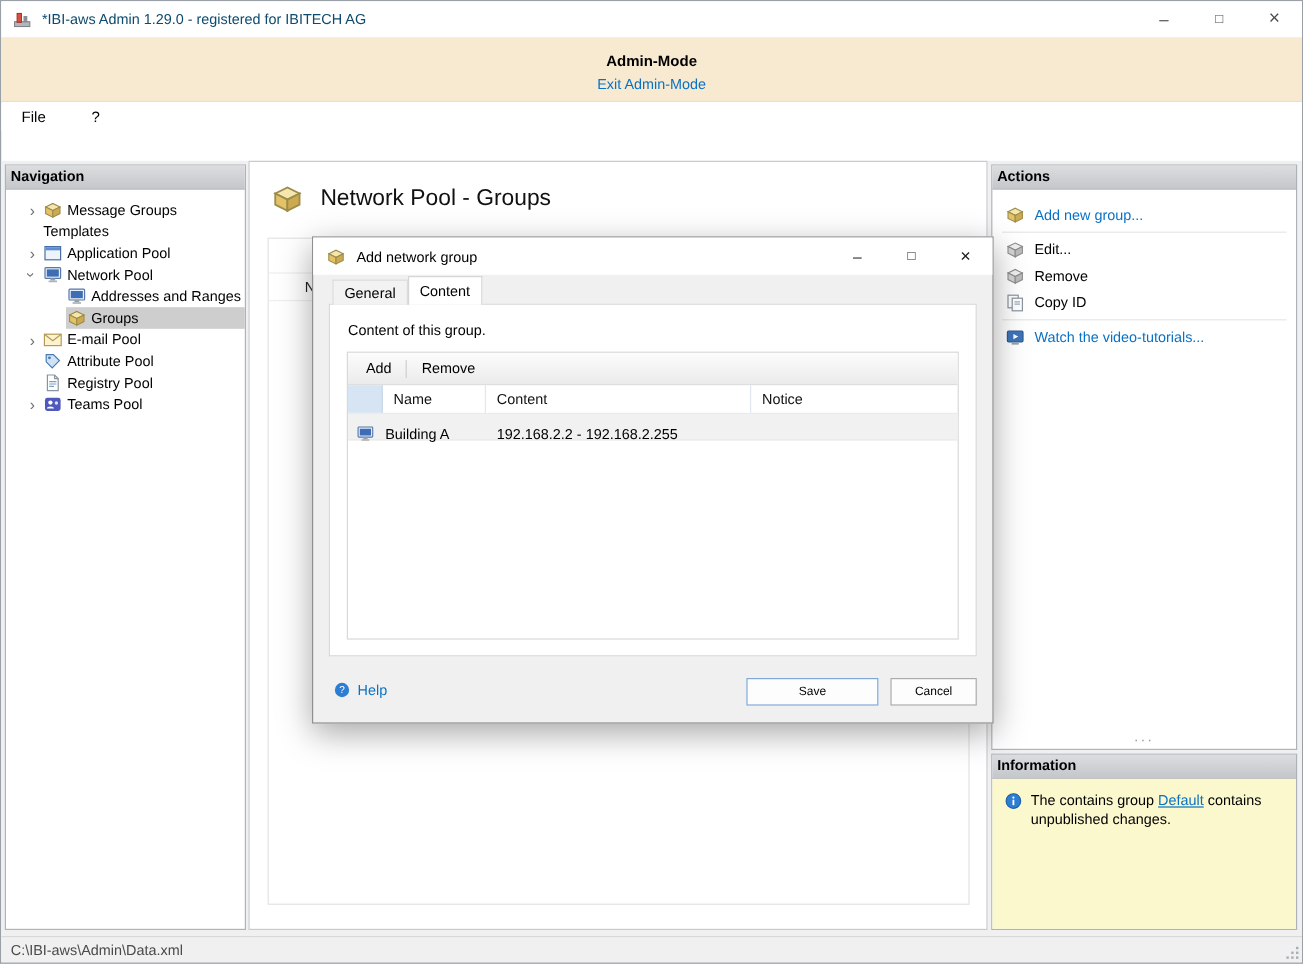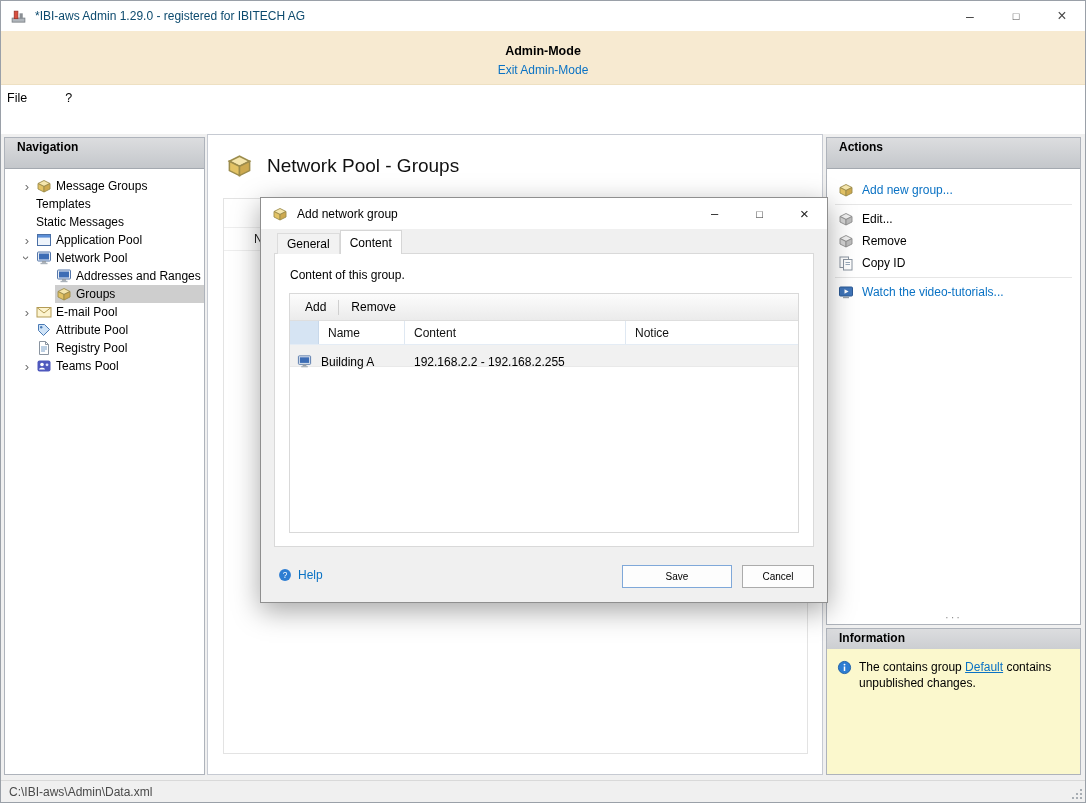--- a/index.html
+++ b/index.html
@@ -23,33 +23,33 @@
   .win-btn.close { font-size:16px; }
 
   
   .banner { position:absolute; left:0; top:30px; right:0; height:54px; background:#f7ead1;
     text-align:center; border-bottom:1px solid #eee0c2; }
   .banner-title { font-weight:bold; font-size:12.5px; padding-top:13px; }
   .banner-link { display:inline-block; margin-top:5px; color:#0a72c4; font-size:12px; text-decoration:none; cursor:pointer; }
 
   
   .menubar { position:absolute; left:0; top:85px; right:0; height:23px; background:#fff;
-    display:flex; align-items:center; padding-left:6px; gap:38px; }
+    display:flex; align-items:center; padding-left:17px; gap:38px; }
   .menu-item { font-size:12.5px; }
   .toolbar { position:absolute; left:0; top:108px; right:0; height:25px; background:#fff;
     border-bottom:1px solid #d6d6d6; display:flex; align-items:center; padding-left:12px; gap:20px; }
   .tool-btn { display:flex; align-items:center; gap:5px; font-size:12px; }
   .tool-btn svg { width:17px; height:15px; }
   .tool-btn.disabled span { color:#9a9a9a; }
 
   
   .main { position:absolute; left:0; top:133px; right:0; bottom:22px; background:#f0f0f0; }
   .panel { position:absolute; background:#fff; border:1px solid #aeb3bb; }
-  .panel-header { height:31px; line-height:19px; background:linear-gradient(#dcdddf,#c4c7cb);
-    border-bottom:1px solid #a4a9b0; font-weight:bold; font-size:12px; padding-left:12px; }
+  .panel-header { height:20px; line-height:19px; background:linear-gradient(#dcdddf,#c4c7cb);
+    border-bottom:1px solid #a4a9b0; font-weight:bold; font-size:12px; padding-left:4px; }
 
   
   .nav-panel { left:3px; top:3px; width:201px; bottom:5px; }
   .nav-items { padding-top:8px; }
   .nav-item { height:18px; display:flex; align-items:center; padding-left:14px; font-size:12px; }
   .nav-item.child { padding-left:34px; }
   .chev { width:16px; height:16px; display:flex; align-items:center; justify-content:center;
     color:#6e6e6e; font-size:13px; flex:0 0 16px; }
   .chev.down { transform:rotate(90deg); }
   .row-h { display:flex; align-items:center; gap:4px; height:18px; flex:1; padding-left:1px; }
@@ -266,26 +266,20 @@
             <span class="lbl">Message Groups</span>
             </span>
         </div>
         <div class="nav-item">
           <span class="chev"></span>
           <span class="row-h">
               <span class="lbl">Templates</span>
             </span>
         </div>
         <div class="nav-item">
-          <span class="chev"></span>
-          <span class="row-h">
-              <span class="lbl">Static Messages</span>
-            </span>
-        </div>
-        <div class="nav-item">
           <span class="chev">›</span>
           <span class="row-h">
               <svg class="nav-icon">
                 <use href="#window"></use>
               </svg>
             <span class="lbl">Application Pool</span>
             </span>
         </div>
         <div class="nav-item">
           <span class="chev down">›</span>

